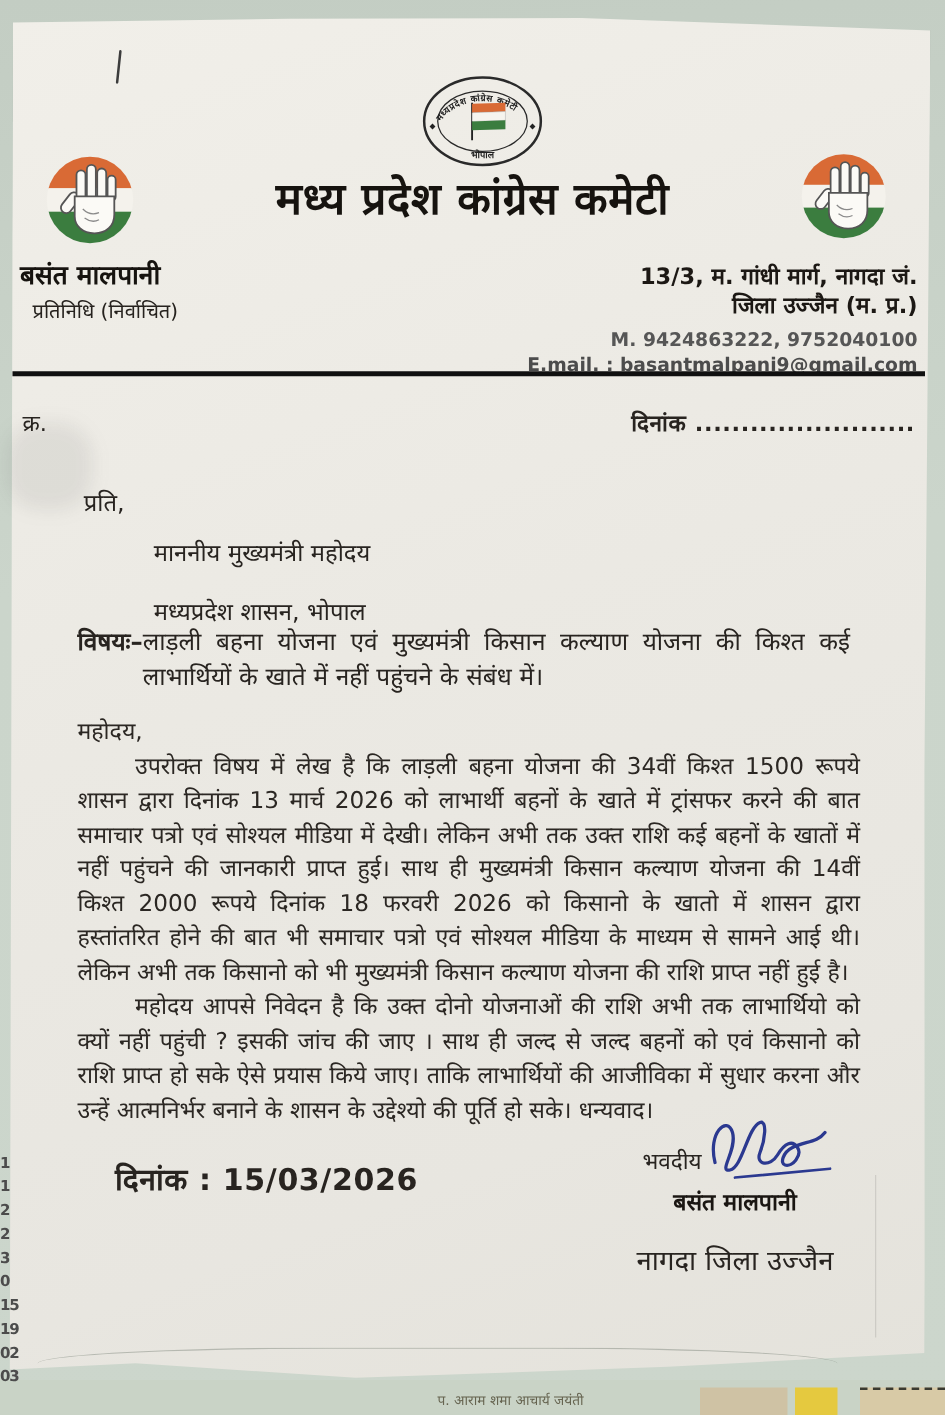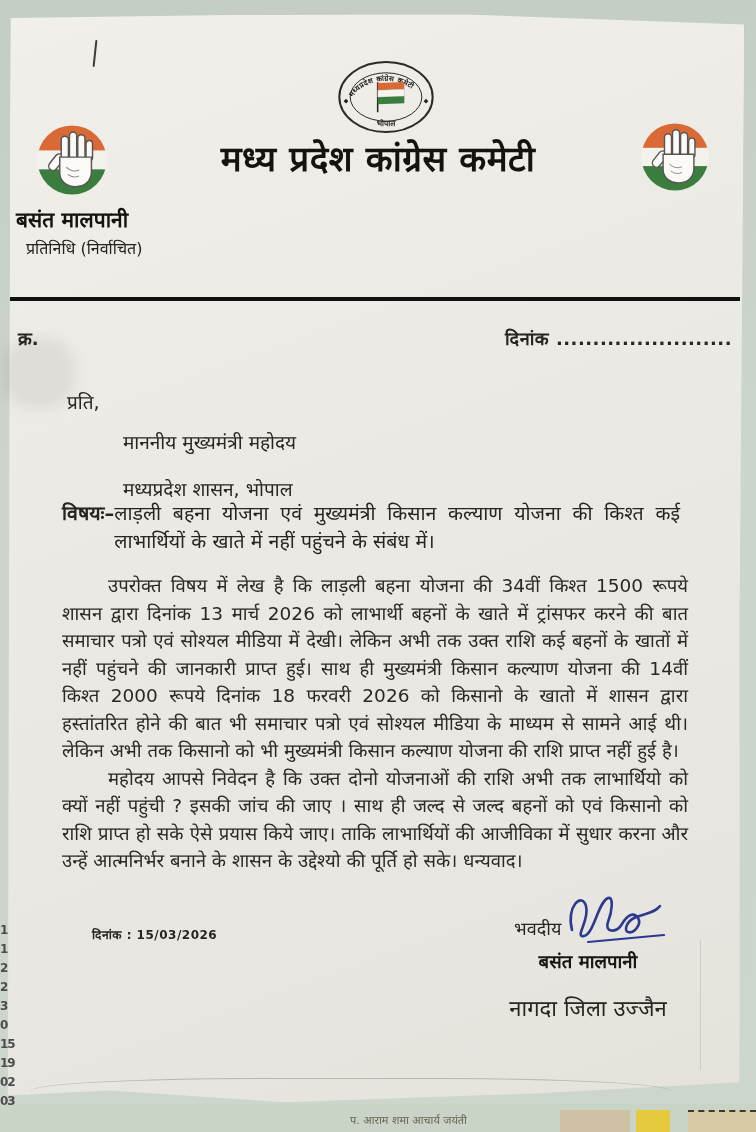--- a/index.html
+++ b/index.html
@@ -33,33 +33,33 @@
   .hand-logo{width:72px;height:72px;}
   .seal{width:100px;height:78px;}
   .main-title{left:104px;top:134px;width:548px;text-align:center;font-size:35px;font-weight:bold;color:#16130f;letter-spacing:.5px;white-space:nowrap;}
   .rep-name{left:16px;top:205px;font-size:21px;font-weight:bold;color:#16130f;}
   .rep-desig{left:26px;top:237px;font-size:16px;color:#26221e;}
   .addr{right:22px;top:211px;text-align:right;line-height:1.25;}
   .addr-l1,.addr-l2{font-size:18px;font-weight:bold;color:#1c1814;}
   .addr-mob{font-size:15px;font-weight:600;color:#565656;margin-top:7px;}
   .addr-mail{font-size:15px;font-weight:600;color:#4c4c4c;margin-top:1px;}
   .rule{left:10px;top:297px;width:730px;height:3.5px;background:#101010;}
-  .serial{left:18px;top:326px;font-size:18px;font-weight:700;}
+  .serial{left:18px;top:326px;font-size:18px;font-weight:400;}
   .dateline-top{right:24px;top:326px;font-size:18px;font-weight:600;letter-spacing:.5px;}
   
   .to-label{left:67px;top:389px;font-size:19px;}
   .to-1{left:123px;top:429px;font-size:19px;}
   .to-2{left:123px;top:476px;font-size:19px;}
   .subject{left:62px;top:500px;width:618px;display:flex;font-size:19.5px;line-height:28px;}
   .subject .lbl{white-space:nowrap;font-weight:bold;}
   .subject .txt{flex:1;text-align:justify;}
   .body-col{left:62px;top:572px;width:626px;font-size:18.5px;line-height:27.5px;text-align:justify;color:#2b2723;}
   .body-col .salut{text-align:left;}
   .body-col p{margin:0;text-indent:46px;}
-  .date-bottom{left:92px;top:926px;font-size:12px;font-weight:600;letter-spacing:.5px;}
+  .date-bottom{left:92px;top:926px;font-size:24px;font-weight:600;letter-spacing:.5px;}
   .closing{left:468px;top:916px;width:240px;text-align:center;}
   .closing .row1{position:relative;text-align:left;padding-left:46px;font-size:18px;height:30px;}
   .sig-svg{position:absolute;left:98px;top:-30px;}
   .sig-name{font-size:18.5px;font-weight:bold;color:#1a1612;margin-top:2px;}
   .sig-place{font-size:22px;margin-top:19px;}
   
   .pen-mark{left:94px;top:40px;width:2px;height:27px;background:#3c3c3c;transform:rotate(6deg);border-radius:1px;}
   .crease-v{left:700px;top:940px;width:1px;height:130px;background:rgba(0,0,0,.10);}
   .smudge{left:4px;top:338px;width:70px;height:70px;background:rgba(90,90,90,.10);filter:blur(7px);border-radius:40%;}
   .fold-curve{left:30px;top:1078px;width:640px;height:26px;border-top:1px solid rgba(90,100,90,.35);border-radius:50%/18px;}
@@ -157,36 +157,43 @@
         <rect x="69.5" y="23" width="9" height="28" rx="4.5"></rect>
         <path d="M33,46 h44 v20 c0,13 -9,21 -22,21 c-13,0 -22,-8 -22,-19 z"></path>
       </g>
       <path d="M42,60 q8,8 18,4 M44,70 q8,6 16,2" fill="none" stroke="#8a8a8a" stroke-width="1.4"></path>
     </svg>
 
     <div class="abs main-title">मध्य प्रदेश कांग्रेस कमेटी</div>
     <div class="abs rep-name">बसंत मालपानी</div>
     <div class="abs rep-desig">प्रतिनिधि (निर्वाचित)</div>
 
+    <div class="abs addr">
+      <div class="addr-l1">13/3, म. गांधी मार्ग, नागदा जं.</div>
+      <div class="addr-l2">जिला उज्जैन (म. प्र.)</div>
+      <div class="addr-mob">M. 9424863222, 9752040100</div>
+      <div class="addr-mail">E.mail. : basantmalpani9@gmail.com</div>
+    </div>
 
     <div class="abs rule"></div>
 
     <div class="abs serial">क्र.</div>
     <div class="abs dateline-top">दिनांक ........................</div>
 
     <div class="abs to-label">प्रति,</div>
     <div class="abs to-1">माननीय मुख्यमंत्री महोदय</div>
     <div class="abs to-2">मध्यप्रदेश शासन, भोपाल</div>
 
     <div class="abs subject">
       <span class="lbl">विषयः–</span>
       <div class="txt">लाड़ली बहना योजना एवं मुख्यमंत्री किसान कल्याण योजना की किश्त कई लाभार्थियों के खाते में नहीं पहुंचने के संबंध में।</div>
     </div>
 
     <div class="abs body-col">
+      <div class="salut">महोदय,</div>
       <p>उपरोक्त विषय में लेख है कि लाड़ली बहना योजना की 34वीं किश्त 1500 रूपये शासन द्वारा दिनांक 13 मार्च 2026 को लाभार्थी बहनों के खाते में ट्रांसफर करने की बात समाचार पत्रो एवं सोश्यल मीडिया में देखी। लेकिन अभी तक उक्त राशि कई बहनों के खातों में नहीं पहुंचने की जानकारी प्राप्त हुई। साथ ही मुख्यमंत्री किसान कल्याण योजना की 14वीं किश्त 2000 रूपये दिनांक 18 फरवरी 2026 को किसानो के खातो में शासन द्वारा हस्तांतरित होने की बात भी समाचार पत्रो एवं सोश्यल मीडिया के माध्यम से सामने आई थी। लेकिन अभी तक किसानो को भी मुख्यमंत्री किसान कल्याण योजना की राशि प्राप्त नहीं हुई है।</p>
       <p>महोदय आपसे निवेदन है कि उक्त दोनो योजनाओं की राशि अभी तक लाभार्थियो को क्यों नहीं पहुंची ? इसकी जांच की जाए । साथ ही जल्द से जल्द बहनों को एवं किसानो को राशि प्राप्त हो सके ऐसे प्रयास किये जाए। ताकि लाभार्थियों की आजीविका में सुधार करना और उन्हें आत्मनिर्भर बनाने के शासन के उद्देश्यो की पूर्ति हो सके। धन्यवाद।</p>
     </div>
 
     <div class="abs date-bottom">दिनांक : 15/03/2026</div>
 
     <div class="abs closing">
       <div class="row1">
         <span>भवदीय</span>
         <svg class="sig-svg" width="110" height="66" viewBox="0 0 110 66">

